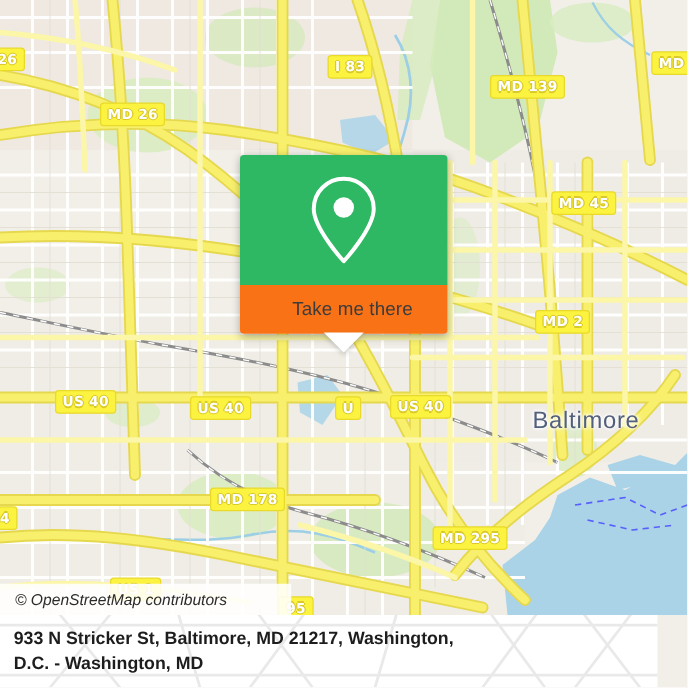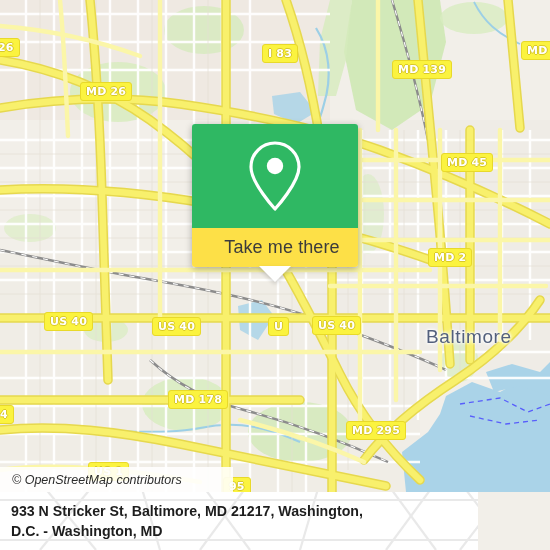--- a/index.html
+++ b/index.html
@@ -73,27 +73,27 @@
   .popup-head {
     height: 104px;
     background: #2fb863;
     border-radius: 3px 3px 0 0;
     display: flex;
     align-items: center;
     justify-content: center;
   }
   .popup-foot {
     height: 39px;
-    background: #fde047;
+    background: #f97316;
     border-radius: 0 0 3px 3px;
     display: flex;
     align-items: center;
     justify-content: center;
     color: #3c3c3c;
-    font-size: 18px;
+    font-size: 15px;
     letter-spacing: 0.1px;
     padding-left: 14px;
   }
   .popup-tail {
     position: absolute;
     left: 50%;
     bottom: -15px;
     margin-left: -16px;
     width: 0;
     height: 0;
@@ -119,21 +119,21 @@
     font-size: 12.5px;
     white-space: nowrap;
     font-style: italic;
   }
 
   
   .bottombar {
     position: absolute;
     left: 0;
     top: 492px;
-    width: 478px;
+    width: 526px;
     height: 58px;
     background: #ffffff;
     display: flex;
     align-items: center;
     overflow: hidden;
   }
   .bottombar-watermark {
     position: absolute;
     left: 0; top: 0; width: 550px; height: 58px;
     pointer-events: none;

